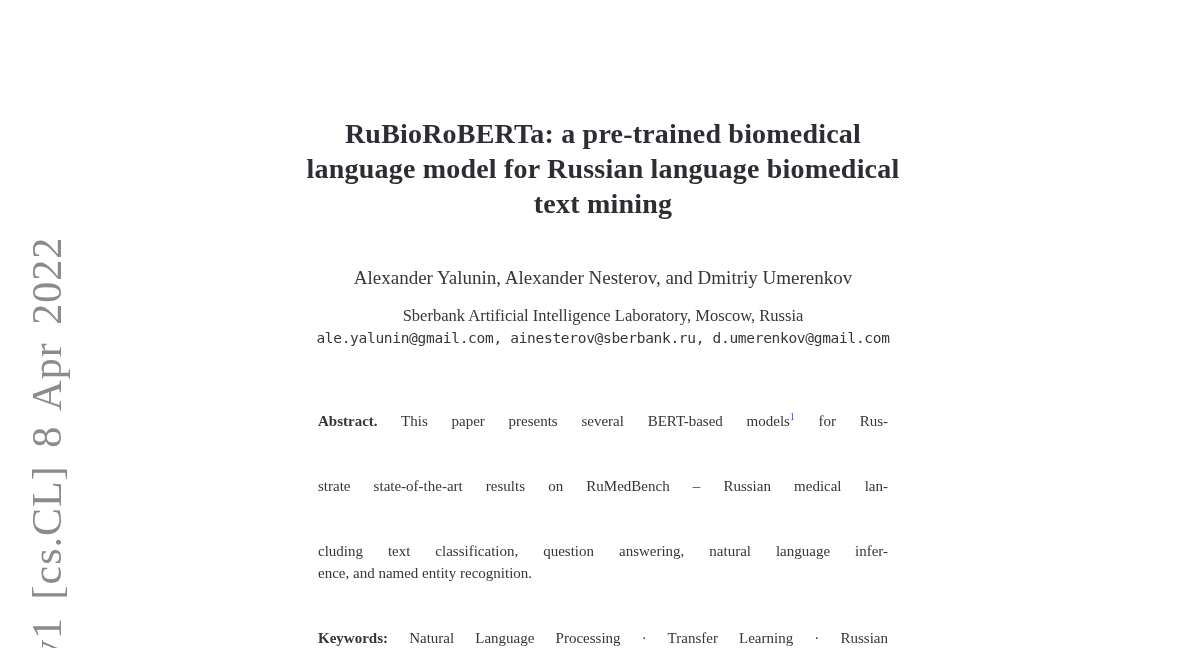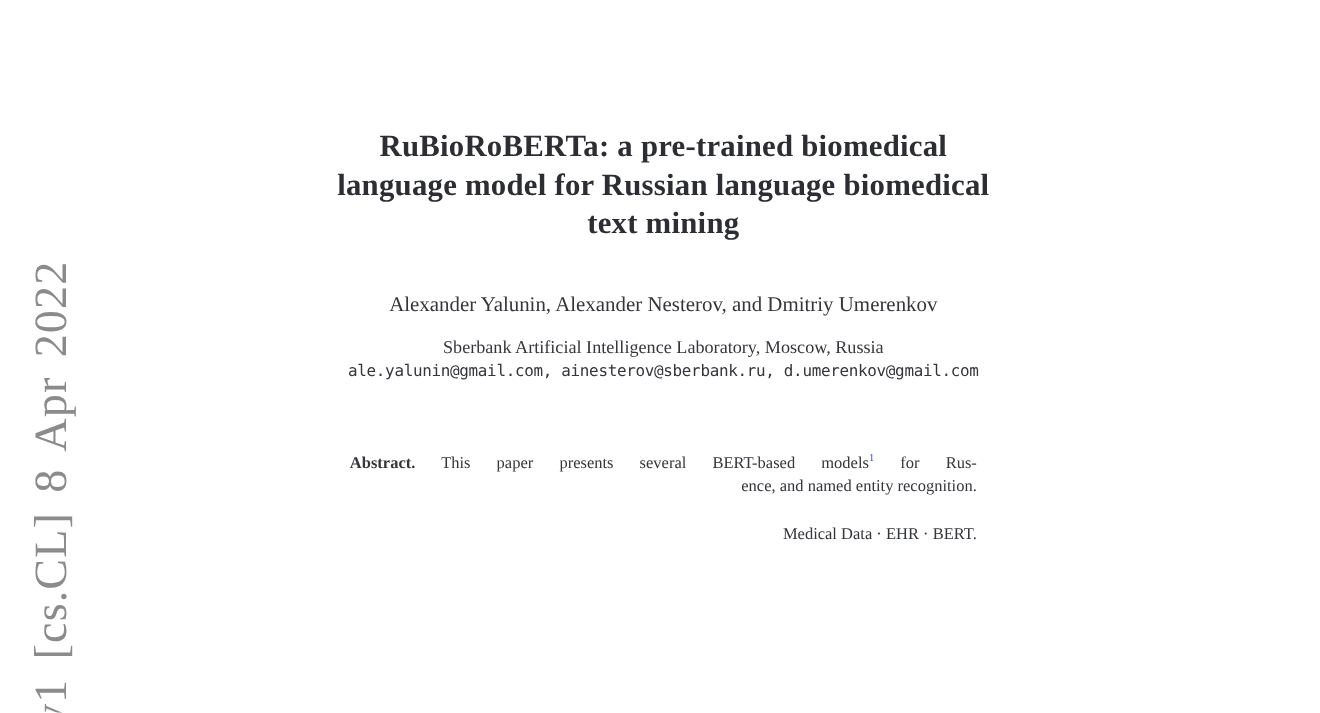--- a/index.html
+++ b/index.html
@@ -76,21 +76,21 @@
     margin: 23px auto 0 auto;
     font-size: 15px;
     line-height: 21.2px;
   }
   .jline {
     text-align: justify;
     text-align-last: justify;
     margin-top: 44px;
   }
   .lastline {
-    text-align: right;
+    text-align: left;
   }
   .fn {
     font-size: 9.5px;
     vertical-align: 6px;
     line-height: 0;
     color: #3b4bc8;
   }
   b { font-weight: bold; }
 </style>
 </head>
@@ -113,21 +113,27 @@
     <div class="affiliation">Sberbank Artificial Intelligence Laboratory, Moscow, Russia</div>
 
     <div class="emails">ale.yalunin@gmail.com, ainesterov@sberbank.ru, d.umerenkov@gmail.com</div>
 
     <div class="abstract">
       <div class="abs-line jline">
         <b>Abstract.</b>
         <span>This paper presents several BERT-based models</span><sup class="fn" style="color: rgb(59, 75, 200);">1</sup>
         <span>for Rus-</span>
       </div>
+      <div class="abs-line jline">strate state-of-the-art results on RuMedBench – Russian medical lan-</div>
+      <div class="abs-line jline">cluding text classification, question answering, natural language infer-</div>
       <div class="abs-line lastline">ence, and named entity recognition.</div>
     </div>
 
     <div class="keywords">
+      <div class="abs-line jline">
+        <b>Keywords:</b>
+        <span>Natural Language Processing · Transfer Learning · Russian</span>
+      </div>
       <div class="abs-line lastline">Medical Data · EHR · BERT.</div>
     </div>
 
   </div>
 </div>
 
 </body></html>

